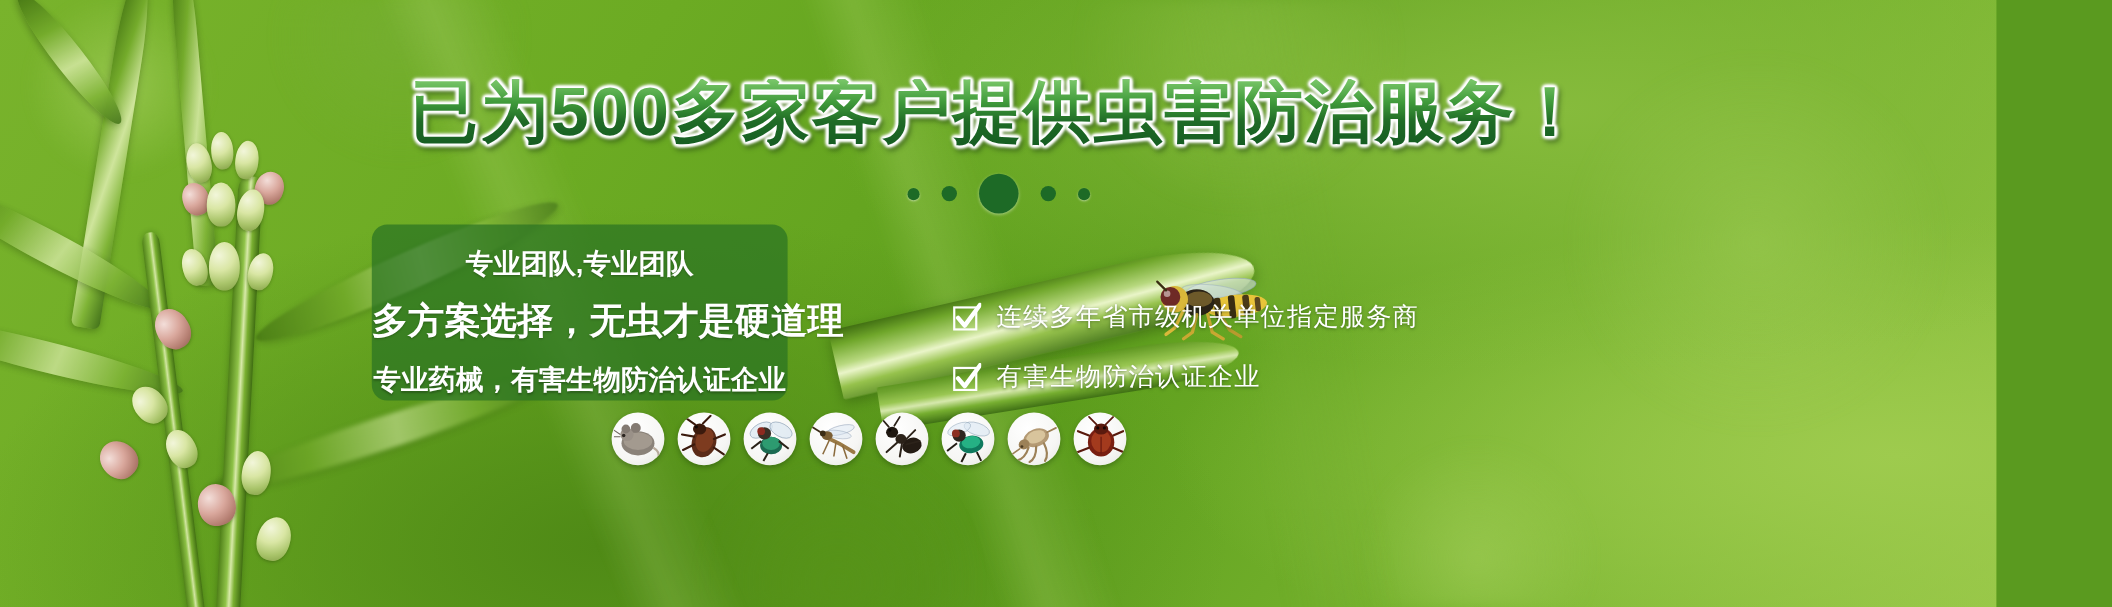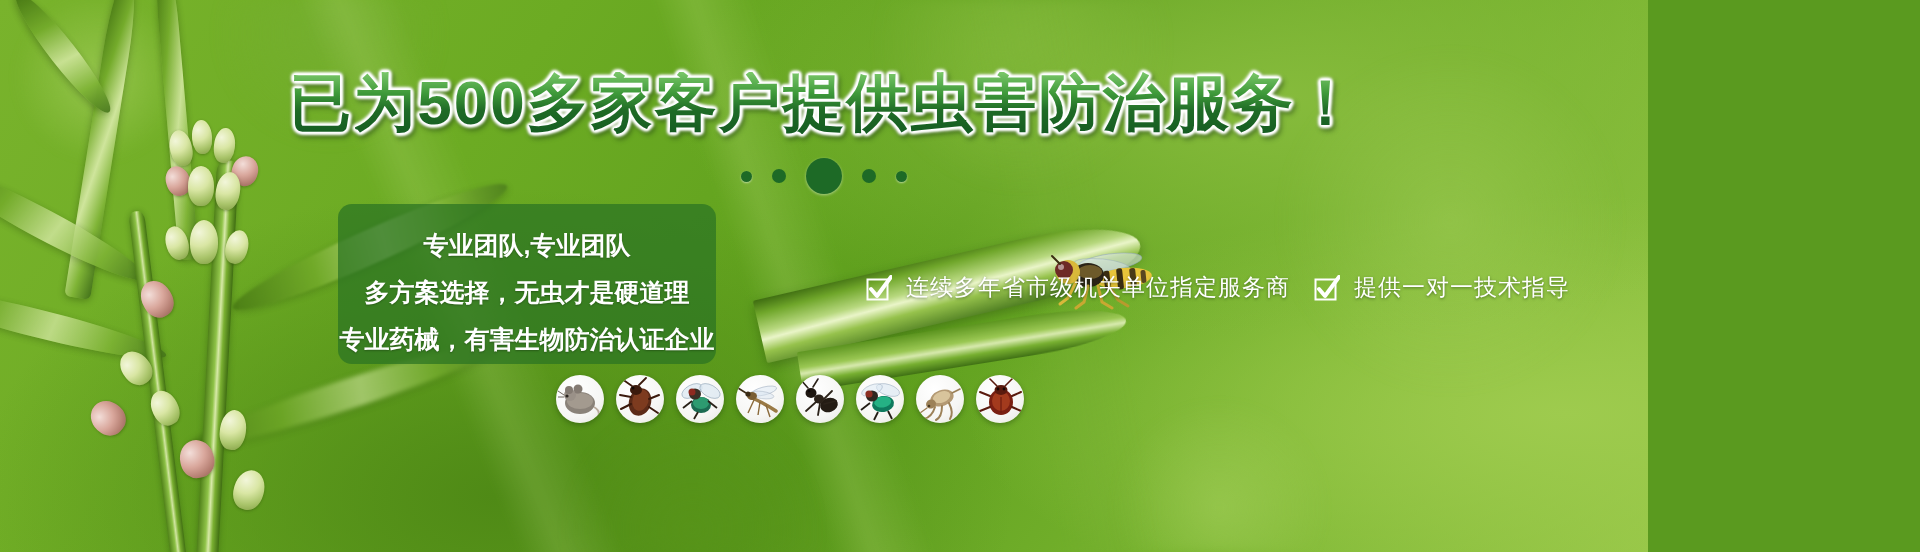--- a/index.html
+++ b/index.html
@@ -4,21 +4,21 @@
 <style>
   * { box-sizing: border-box; margin: 0; padding: 0; }
   html, body { width: 1920px; height: 552px; overflow: hidden; }
   body {
     font-family: "Liberation Sans", "DejaVu Sans", sans-serif;
     background: #5a9a1f;
   }
 
   #banner {
     position: relative;
-    width: 1648px;
+    width: 1815px;
     height: 552px;
     overflow: hidden;
     background: #67a824;
   }
 
   
   .bg-base {
     position: absolute; inset: 0;
     background:
       radial-gradient(ellipse 60% 70% at 78% 18%, #86bb3c 0%, rgba(134,187,60,0) 62%),
@@ -167,29 +167,29 @@
     gap: 14px;
   }
   .info-line {
     color: #ffffff;
     font-weight: 700;
     text-align: center;
     white-space: nowrap;
     text-shadow: 0 1px 2px rgba(0,0,0,.28);
   }
   .info-line.l1 { font-size: 25px; letter-spacing: 0px; }
-  .info-line.l2 { font-size: 25px; letter-spacing: 0px; }
+  .info-line.l2 { font-size: 33px; letter-spacing: 0px; }
   .info-line.l3 { font-size: 25px; letter-spacing: 0px; }
 
   
   .bullets {
     position: absolute;
     left: 866px; top: 272px;
     display: flex;
-    flex-direction: row;
+    flex-direction: column;
     gap: 24px;
   }
   .bullet { display: flex; align-items: center; gap: 14px; }
   .check-box { width: 26px; height: 26px; flex: 0 0 26px; position: relative; }
   .bullet-text {
     color: #ffffff;
     font-size: 23px;
     font-weight: 400;
     letter-spacing: 1px;
     white-space: nowrap;
@@ -320,21 +320,21 @@
       </span>
       <span class="bullet-text">连续多年省市级机关单位指定服务商</span>
     </div>
     <div class="bullet">
       <span class="check-box">
         <svg width="26" height="26" viewBox="0 0 26 26">
           <rect x="1.5" y="4.5" width="20" height="20" fill="none" stroke="#ffffff" stroke-width="2"></rect>
           <path d="M5 14 L11 21 L25 2" fill="none" stroke="#ffffff" stroke-width="4" stroke-linecap="round" stroke-linejoin="round"></path>
         </svg>
       </span>
-      <span class="bullet-text">提供一对一技术指导</span>
+      <span class="bullet-text">有害生物防治认证企业</span>
     </div>
   </div>
 
   <div class="pest-row">
 
     <div class="pest">
       <svg width="44" height="44" viewBox="0 0 44 44">
         <ellipse cx="22" cy="26" rx="15" ry="11" fill="#8a8279"></ellipse>
         <ellipse cx="22" cy="24" rx="13" ry="8" fill="#a39a8f"></ellipse>
         <circle cx="12" cy="18" r="6" fill="#9a9188"></circle>

